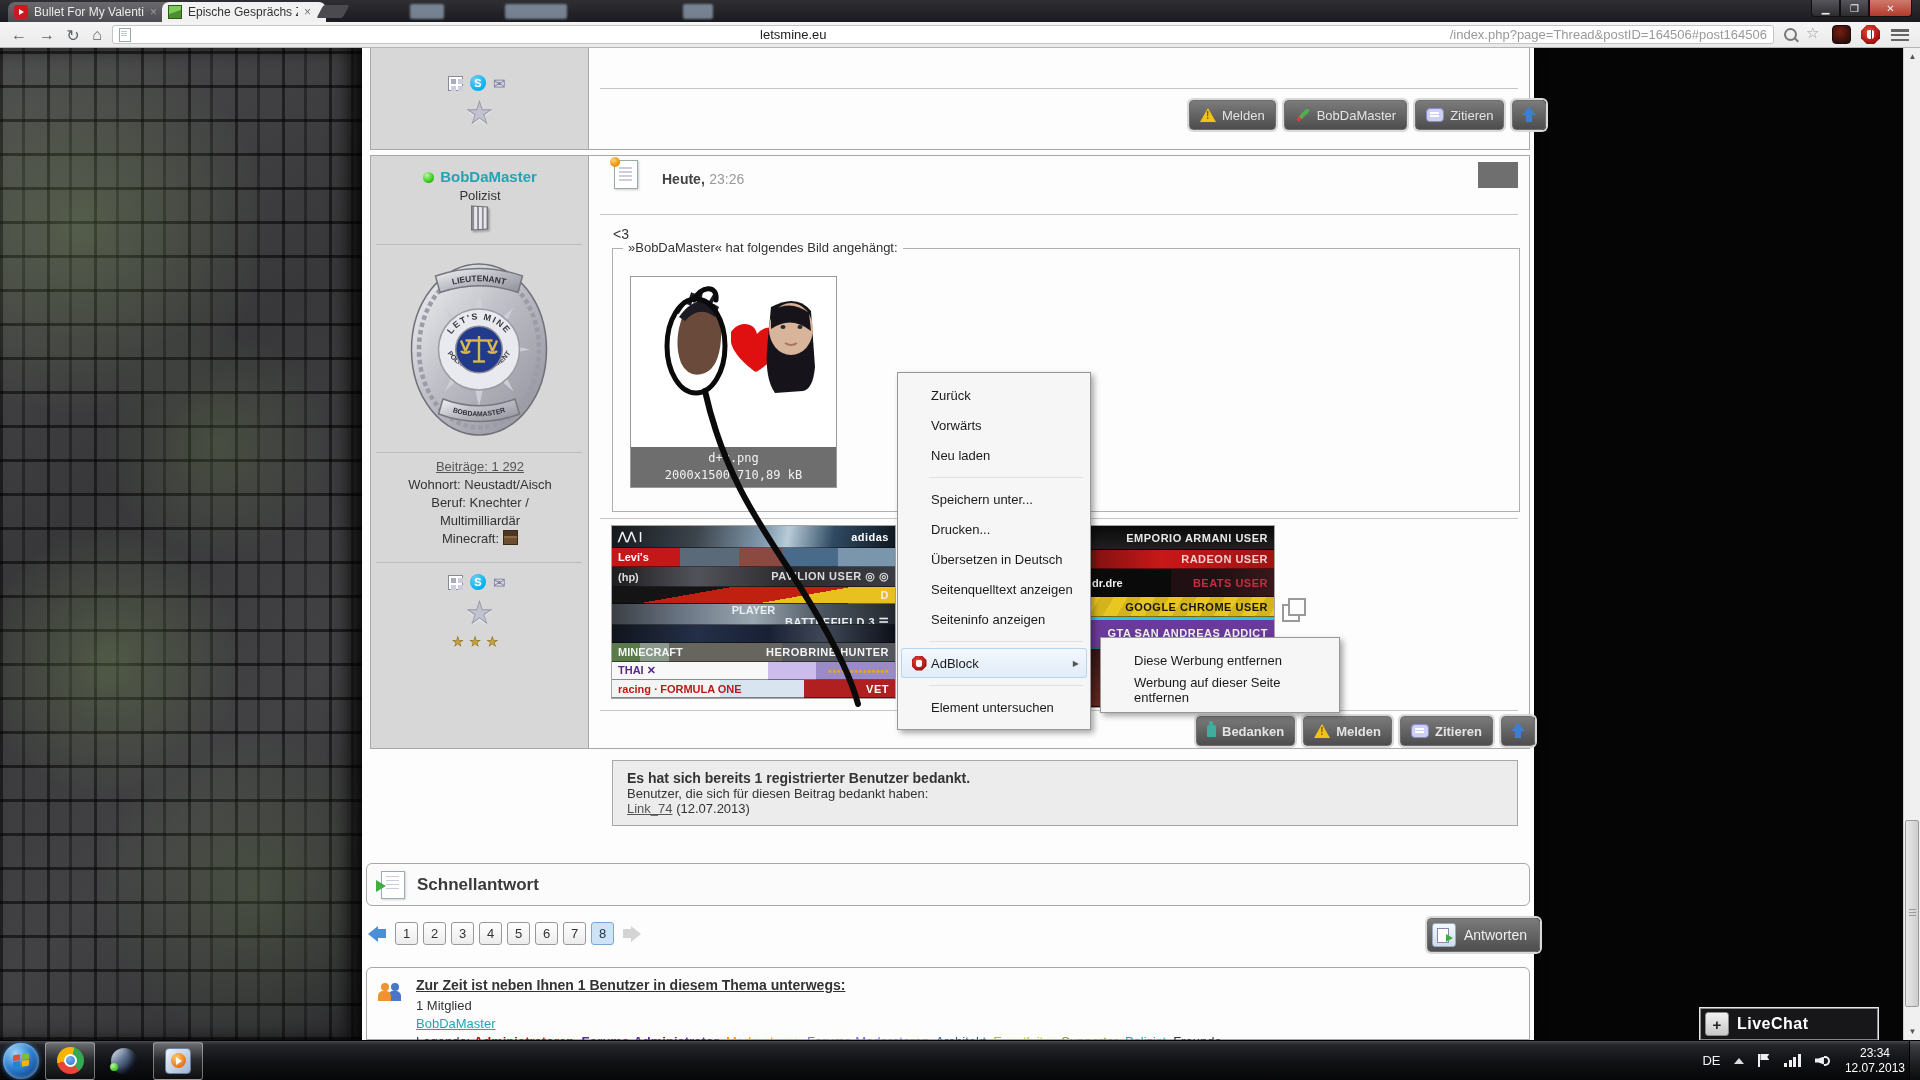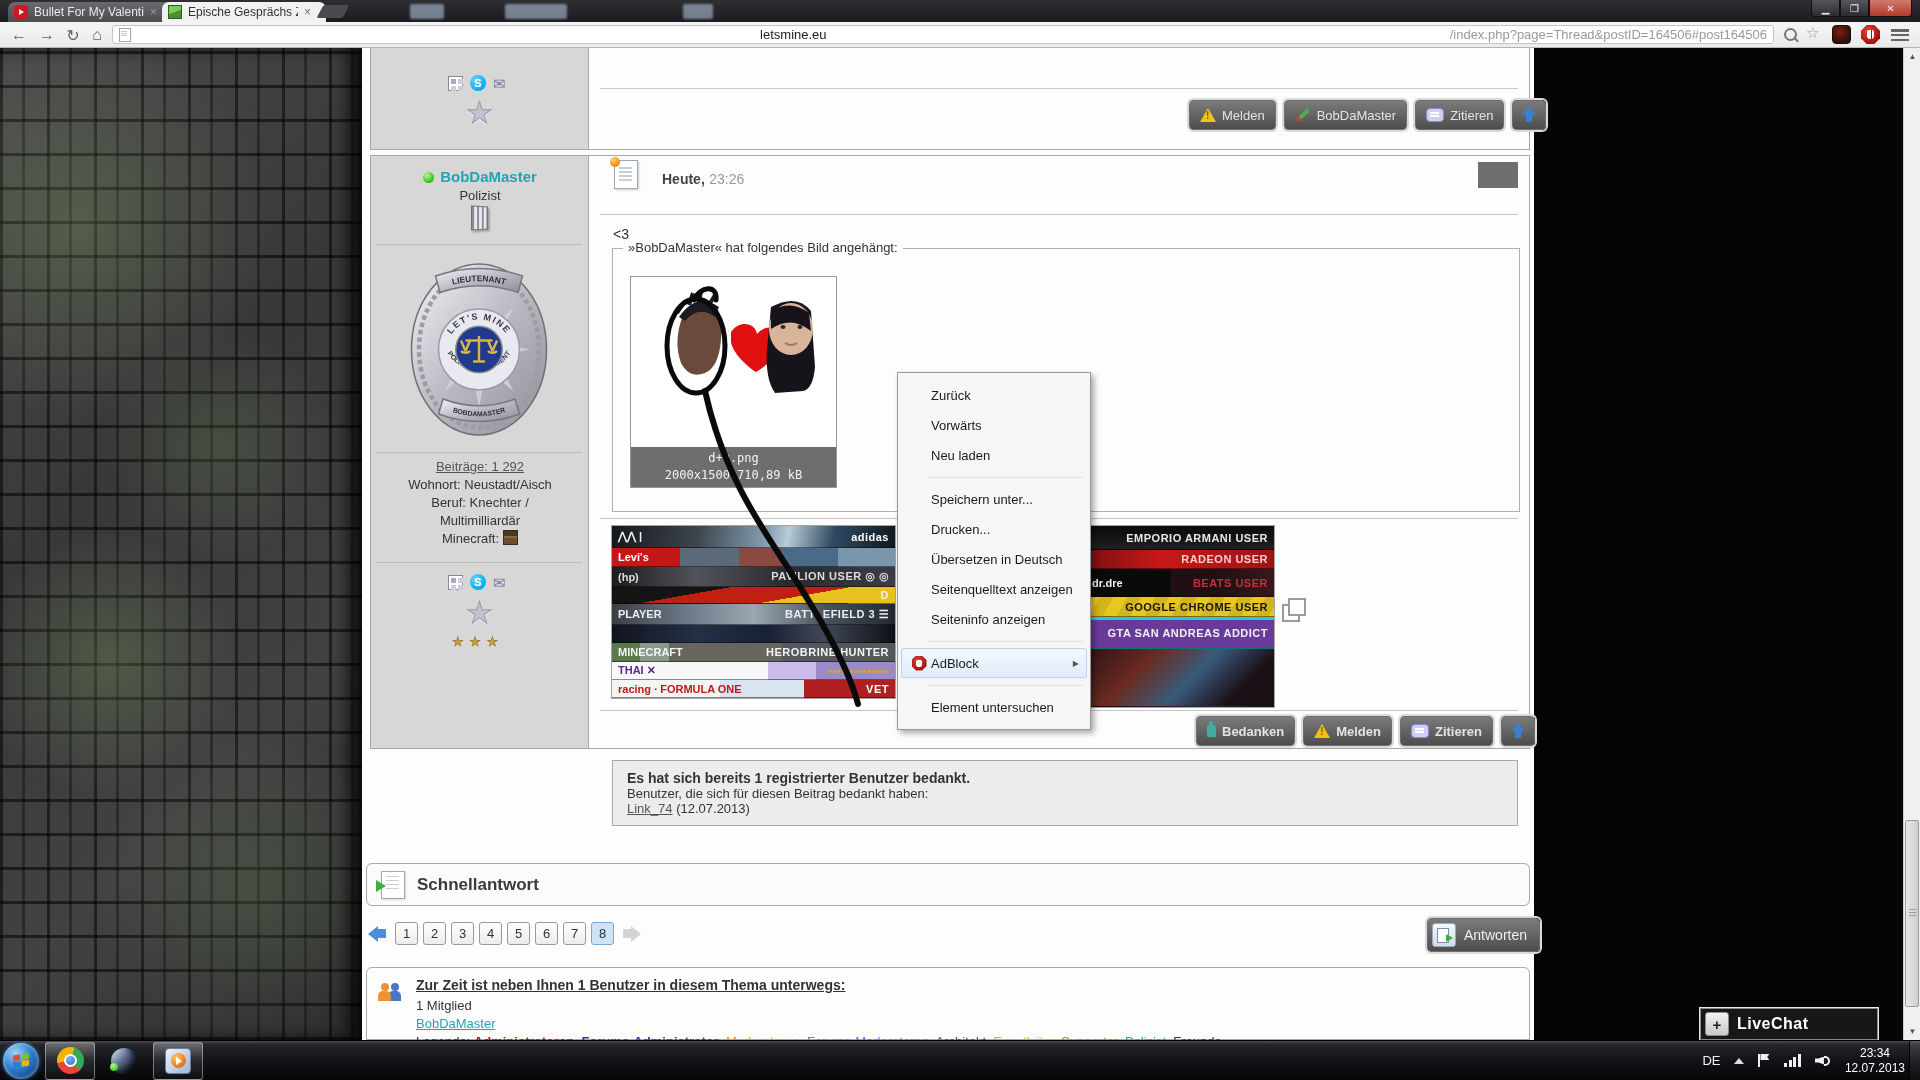--- a/index.html
+++ b/index.html
@@ -404,21 +404,21 @@
         <div class="banner-row" style="height: 19px; background: linear-gradient(90deg, rgb(196, 24, 24) 0px, rgb(196, 24, 24) 24%, rgb(90, 106, 120) 24%, rgb(90, 106, 120) 45%, rgb(138, 74, 66) 45%, rgb(138, 74, 66) 60%, rgb(74, 106, 138) 60%, rgb(74, 106, 138) 80%, rgb(122, 150, 172) 80%, rgb(122, 150, 172) 100%); color: rgb(255, 255, 255);">
           <span>Levi's</span>
         </div>
         <div class="banner-row" style="height: 20px; background: linear-gradient(90deg, rgb(28, 28, 30), rgb(82, 82, 90) 30%, rgb(42, 42, 46) 62%, rgb(60, 60, 68)); color: rgb(220, 220, 220);">
           <span>(hp)</span>
           <span class="bl2">PAVILION USER ◎ ◎</span>
         </div>
         <div class="banner-row" style="height: 17px; background: linear-gradient(170deg, rgb(20, 20, 20) 32%, rgb(192, 32, 16) 32%, rgb(192, 32, 16) 64%, rgb(232, 192, 32) 64%); color: rgb(238, 238, 238);">
           <span class="bl2">D</span>
         </div>
-        <div class="banner-row" style="height: 21px; background: linear-gradient(90deg, rgb(58, 62, 68), rgb(106, 118, 132) 25%, rgb(154, 166, 176) 50%, rgb(74, 84, 94) 75%, rgb(35, 40, 46)); color: rgb(232, 238, 242);">
+        <div class="banner-row" style="height: 21px; background: linear-gradient(90deg, rgb(58, 62, 68), rgb(106, 118, 132) 25%, rgb(154, 166, 176) 50%, rgb(74, 84, 94) 75%, rgb(35, 40, 46)); color: rgb(232, 238, 242); flex-direction: column;">
           <span>PLAYER</span>
           <span class="bl2">BATTLEFIELD 3 ☰</span>
         </div>
         <div class="banner-row" style="height: 18px; background: linear-gradient(90deg, rgb(16, 20, 28), rgb(36, 48, 72) 30%, rgb(24, 32, 52) 55%, rgb(64, 72, 88) 75%, rgb(12, 16, 24)); color: rgb(136, 136, 153);"></div>
         <div class="banner-row" style="height: 19px; background: linear-gradient(90deg, rgb(90, 122, 74) 0px, rgb(90, 122, 74) 10%, rgb(138, 154, 138) 10%, rgb(138, 154, 138) 20%, rgb(102, 102, 95) 20%, rgb(102, 102, 95) 60%, rgb(84, 88, 92) 60%); color: rgb(244, 244, 244);">
           <span>MINECRAFT</span>
           <span class="bl2">HEROBRINE HUNTER</span>
         </div>
         <div class="banner-row" style="height: 18px; background: linear-gradient(90deg, rgb(248, 248, 248) 0px, rgb(248, 248, 248) 55%, rgb(203, 188, 236) 55%, rgb(203, 188, 236) 72%, rgb(154, 138, 200) 72%); color: rgb(90, 42, 138);">
           <span>THAI ✕</span>
@@ -567,20 +567,32 @@
           <span class="micon">
             <span class="adblock-mini"></span>
           </span>
           <span class="mlabel">AdBlock</span>
           <span class="marrow">▶</span>
         </div>
         <div class="msep"></div>
         <div class="mitem">
           <span class="micon"></span>
           <span class="mlabel">Element untersuchen</span>
+        </div>
+      </div>
+  </div>
+  <div class="ctxmenu" style="left:1100px;top:637px;width:240px;" id="ctx-submenu">
+    <div class="mbody">
+        <div class="mitem">
+          <span class="micon"></span>
+          <span class="mlabel">Diese Werbung entfernen</span>
+        </div>
+        <div class="mitem">
+          <span class="micon"></span>
+          <span class="mlabel">Werbung auf dieser Seite entfernen</span>
         </div>
       </div>
   </div>
 
   <div id="taskbar">
     <div id="orb">
         <span class="orbflag"></span>
       </div>
     <div class="taskbtn lit">
         <span class="chrome-logo"></span>

